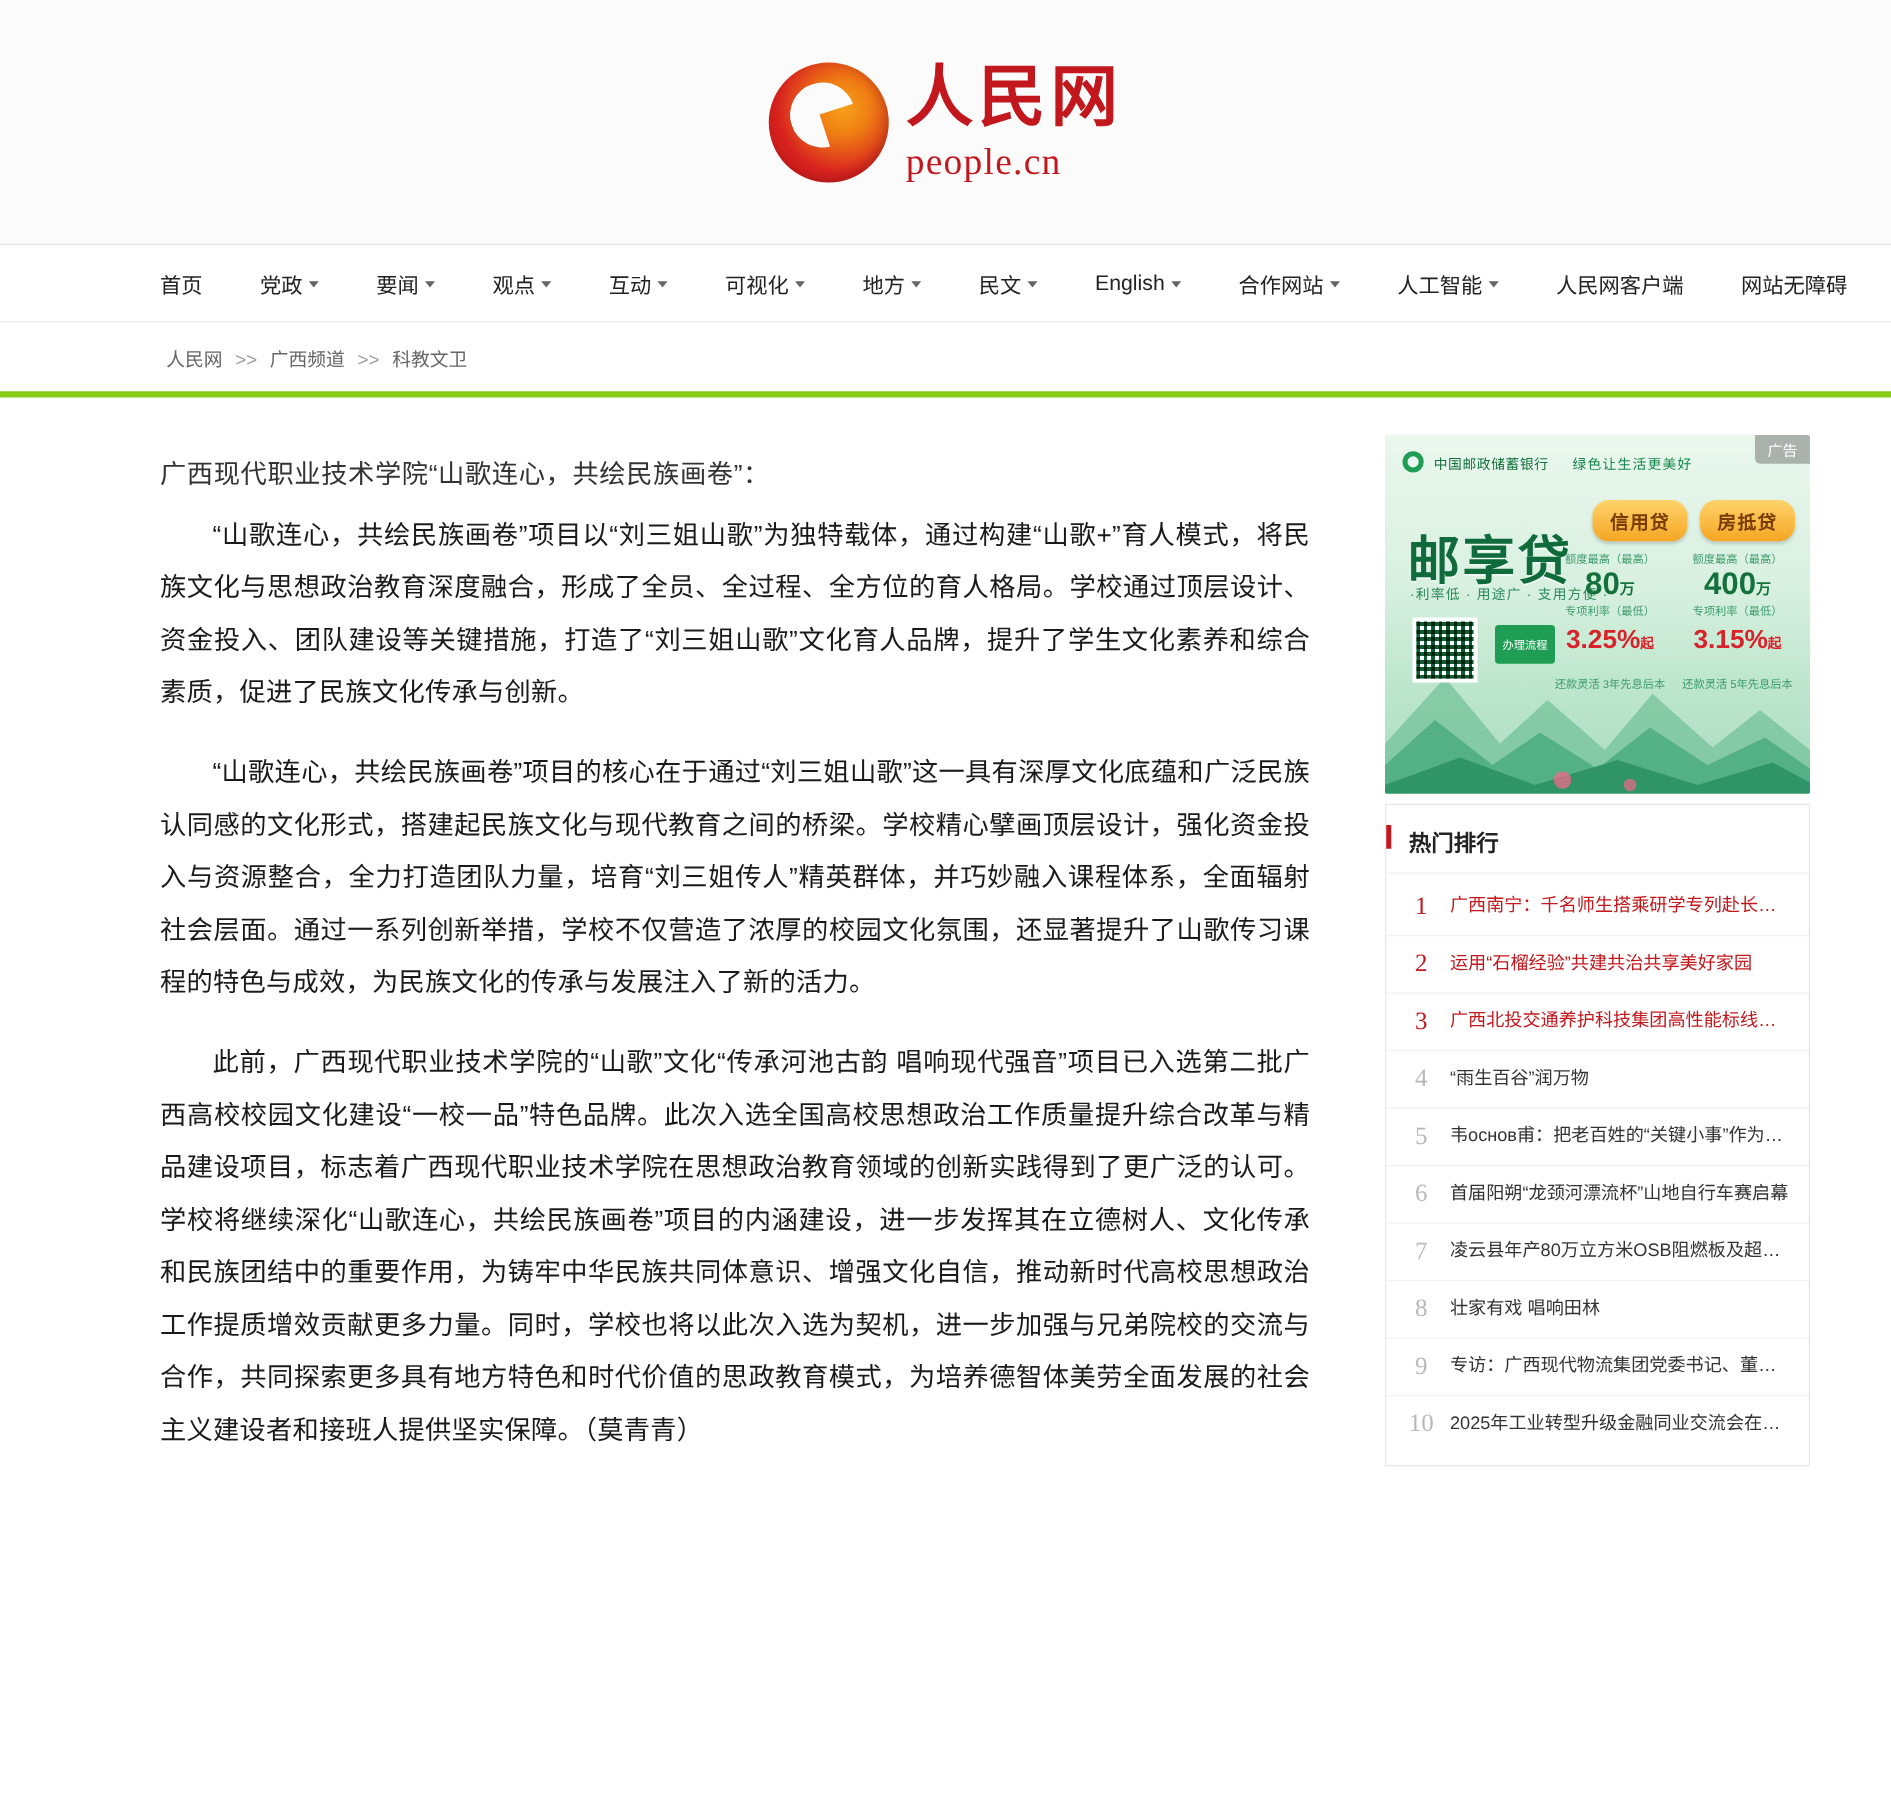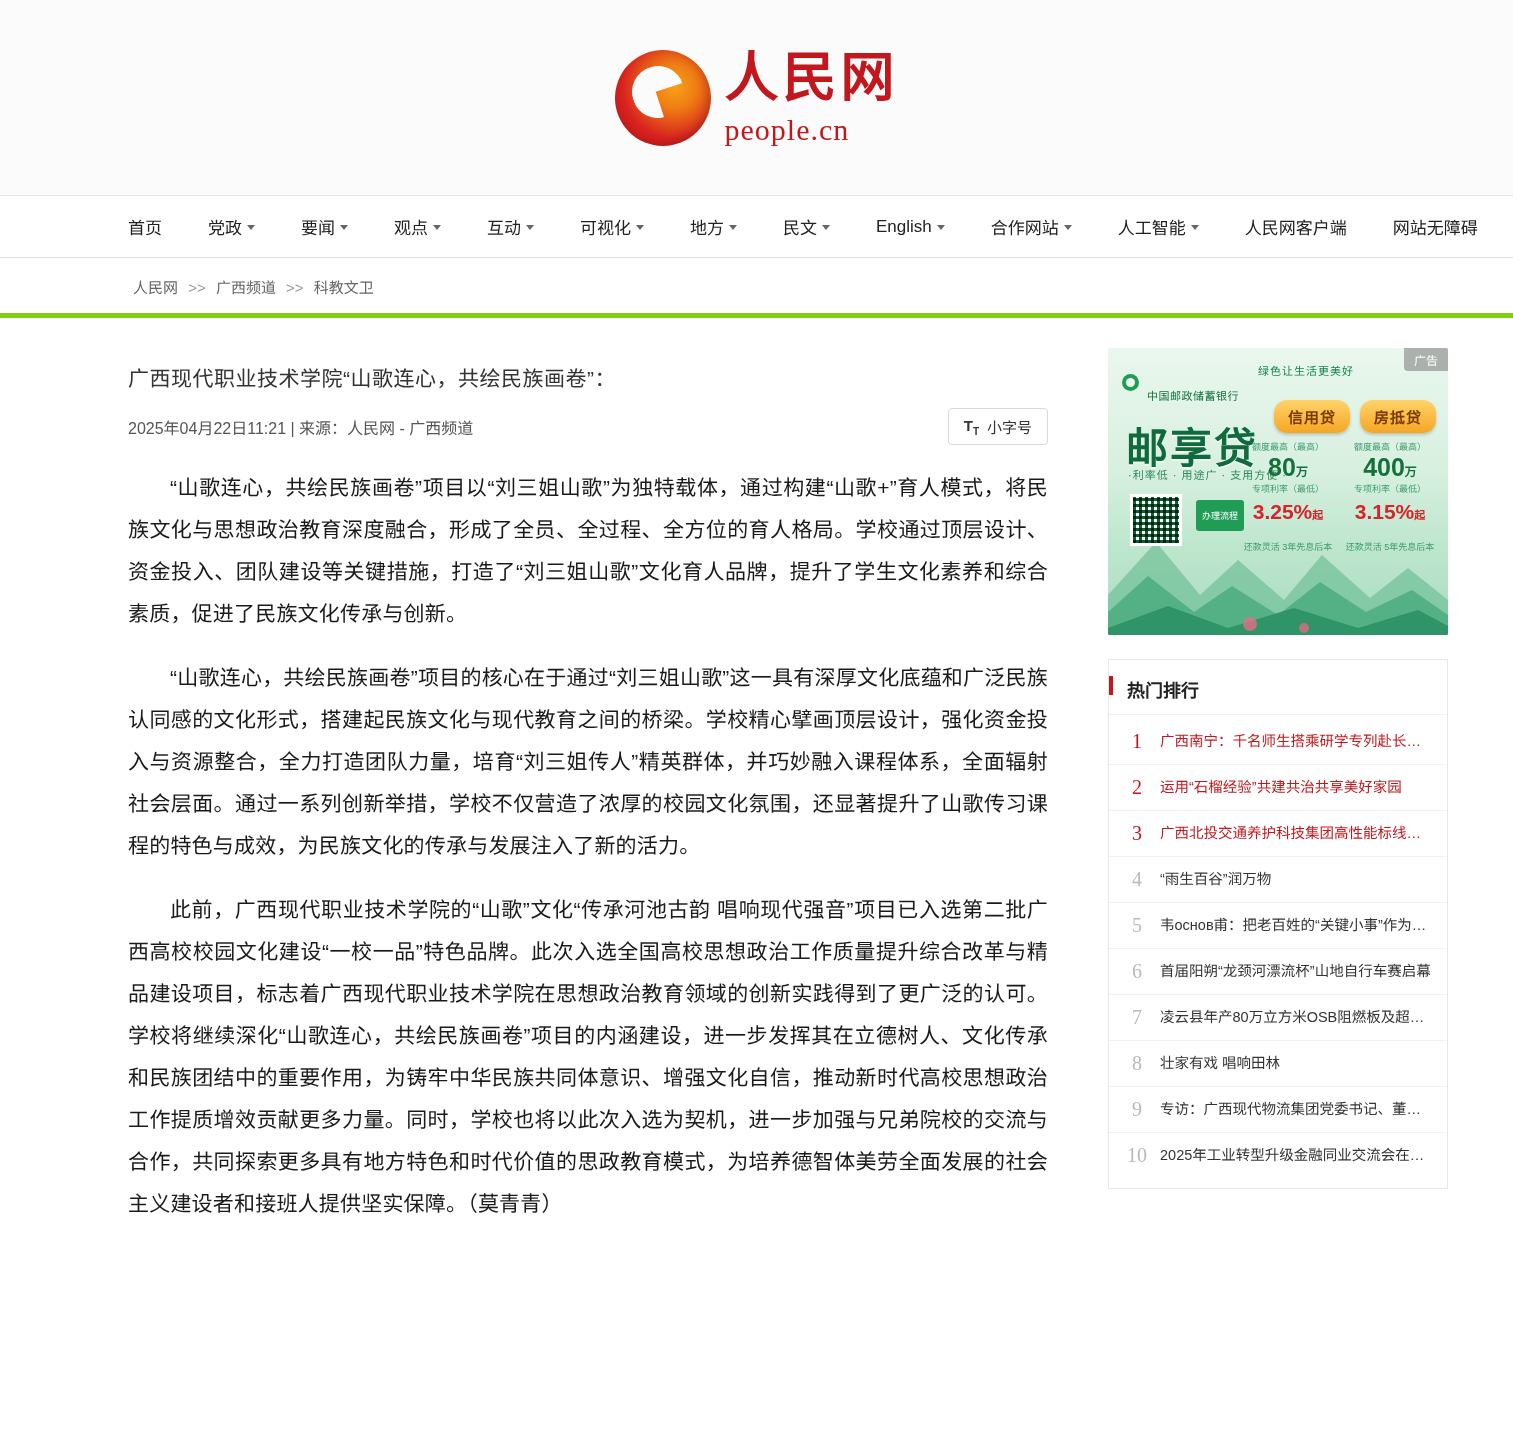--- a/index.html
+++ b/index.html
@@ -181,21 +181,21 @@
     position: absolute; left: 14px; top: 13px; display: flex; align-items: center; gap: 8px;
     z-index: 5;
   }
   .ad-bank-logo {
     width: 17px; height: 17px; border-radius: 50%;
     background: #1f9d55; position: relative;
   }
   .ad-bank-logo::after {
     content:""; position:absolute; inset:4px; border-radius:50%; background:#eaf7ee;
   }
-  .ad-bank-name { font-size: 11px; color: #14713c; letter-spacing: .5px; margin-top: 26px; }
+  .ad-bank-name { font-size: 11px; color: #14713c; letter-spacing: .5px; }
   .ad-slogan {
     position: absolute; left: 150px; top: 14px;
     font-size: 11px; color: #15854a; letter-spacing: 1px; z-index: 5;
   }
   .ad-title {
     position: absolute; left: 18px; top: 66px;
     font-size: 42px; font-weight: 700; color: #0f6b3c; letter-spacing: 2px;
     text-shadow: 0 2px 0 rgba(255,255,255,.5);
     z-index: 5;
   }
@@ -224,21 +224,21 @@
     border: 3px solid #fff; z-index: 5;
   }
   .ad-badge {
     position: absolute; left: 88px; top: 152px;
     background: #1f9d55; color: #fff; font-size: 9px; padding: 9px 6px; border-radius: 3px; z-index: 5;
   }
   .ad-mountains { position: absolute; left: 0; right: 0; bottom: 0; height: 135px; z-index: 2; }
 
   
   .rank-box {
-    margin-top: 24px;
+    margin-top: 8px;
     border: 1px solid #e8e8e8;
     background: #fff;
   }
   .rank-head {
     padding: 16px 18px 12px 18px;
     font-size: 18px; font-weight: 700; color: #222;
     border-bottom: 1px solid #f0f0f0;
     position: relative;
   }
   .rank-head::before {
@@ -356,27 +356,20 @@
   <a href="#">广西频道</a>
   <span class="breadcrumb-sep">&gt;&gt;</span>
   <a href="#">科教文卫</a>
 </div>
 
 <div class="page">
 
   <main class="article-col">
     <div class="kicker">广西现代职业技术学院“山歌连心，共绘民族画卷”：</div>
 
-    <div class="meta-row">
-      <div class="meta-text">2025年04月22日11:21 | 来源：人民网 - 广西频道</div>
-      <div class="font-toggle">
-        <span class="tt-icon">T<sub>T</sub></span>
-        <span>小字号</span>
-      </div>
-    </div>
 
     <div class="article-body">
       <p>“山歌连心，共绘民族画卷”项目以“刘三姐山歌”为独特载体，通过构建“山歌+”育人模式，将民族文化与思想政治教育深度融合，形成了全员、全过程、全方位的育人格局。学校通过顶层设计、资金投入、团队建设等关键措施，打造了“刘三姐山歌”文化育人品牌，提升了学生文化素养和综合素质，促进了民族文化传承与创新。</p>
       <p>“山歌连心，共绘民族画卷”项目的核心在于通过“刘三姐山歌”这一具有深厚文化底蕴和广泛民族认同感的文化形式，搭建起民族文化与现代教育之间的桥梁。学校精心擘画顶层设计，强化资金投入与资源整合，全力打造团队力量，培育“刘三姐传人”精英群体，并巧妙融入课程体系，全面辐射社会层面。通过一系列创新举措，学校不仅营造了浓厚的校园文化氛围，还显著提升了山歌传习课程的特色与成效，为民族文化的传承与发展注入了新的活力。</p>
       <p>此前，广西现代职业技术学院的“山歌”文化“传承河池古韵 唱响现代强音”项目已入选第二批广西高校校园文化建设“一校一品”特色品牌。此次入选全国高校思想政治工作质量提升综合改革与精品建设项目，标志着广西现代职业技术学院在思想政治教育领域的创新实践得到了更广泛的认可。学校将继续深化“山歌连心，共绘民族画卷”项目的内涵建设，进一步发挥其在立德树人、文化传承和民族团结中的重要作用，为铸牢中华民族共同体意识、增强文化自信，推动新时代高校思想政治工作提质增效贡献更多力量。同时，学校也将以此次入选为契机，进一步加强与兄弟院校的交流与合作，共同探索更多具有地方特色和时代价值的思政教育模式，为培养德智体美劳全面发展的社会主义建设者和接班人提供坚实保障。（莫青青）</p>
     </div>
 
   </main>
 
   <aside class="side-col">

